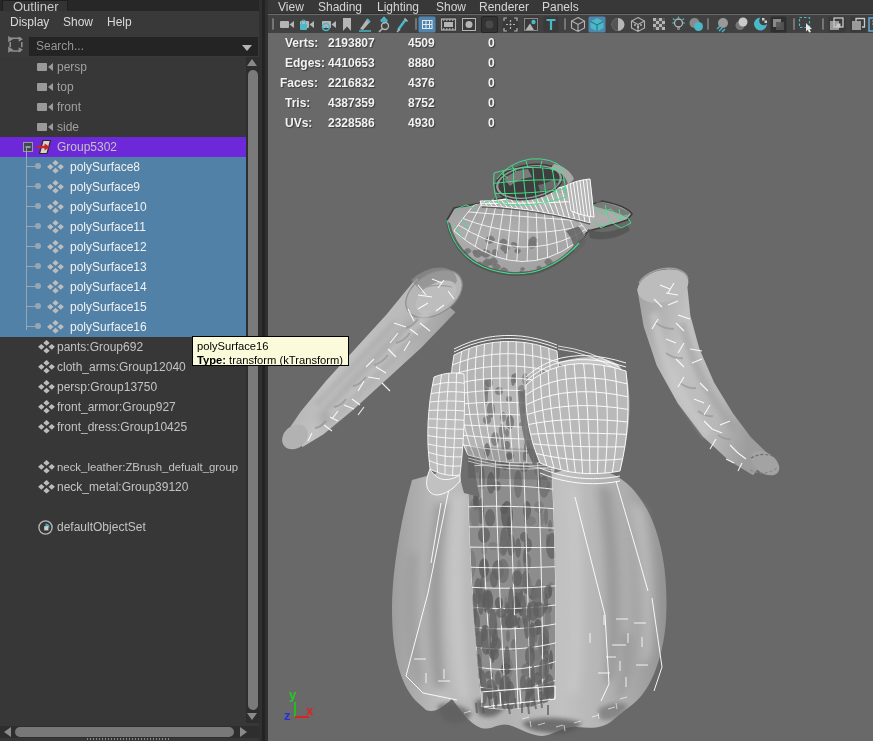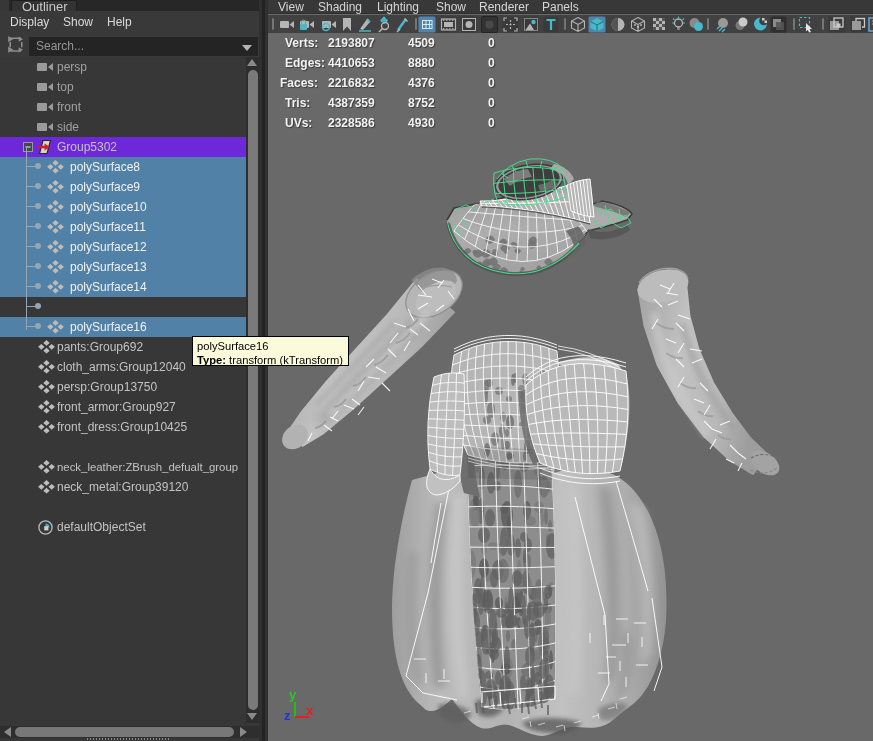--- a/index.html
+++ b/index.html
@@ -1,20 +1,20 @@
 <!DOCTYPE html>
 <html><head>
 <meta charset="utf-8">
 <style>
 html,body{margin:0;padding:0;width:873px;height:741px;overflow:hidden;background:#373737;
 font-family:"Liberation Sans",sans-serif;}
 *{box-sizing:border-box;}
 .abs{position:absolute;}
 #outliner{position:absolute;left:0;top:0;width:260px;height:741px;background:#373737;}
-#tabstrip{position:absolute;left:9px;top:0;width:260px;height:11px;background:#272727;}
+#tabstrip{position:absolute;left:0;top:0;width:260px;height:11px;background:#272727;}
 #tab{position:absolute;left:2px;top:0;width:66px;height:11px;background:#333333;border:1px solid #1f1f1f;border-bottom:none;color:#c9c9c9;font-size:13px;line-height:12px;padding-left:10px;overflow:hidden;}
 #menurow{position:absolute;left:0;top:11px;width:260px;height:21px;background:#393939;color:#dadada;font-size:12px;}
 #menurow span{position:absolute;top:4px;}
 #searchrow{position:absolute;left:0;top:32px;width:260px;height:25px;background:#393939;}
 #searchbox{position:absolute;left:29px;top:5px;width:229px;height:19px;background:#242424;color:#959595;font-size:12px;line-height:19px;padding-left:7px;}
 #searcharrow{position:absolute;right:6px;top:8px;width:0;height:0;border-left:5px solid transparent;border-right:5px solid transparent;border-top:6px solid #b5b5b5;}
 #list{position:absolute;left:0;top:57px;width:246px;height:656px;background:#373737;overflow:hidden;}
 .row{position:absolute;left:0;width:246px;height:20px;color:#c3c3c3;font-size:12px;line-height:20px;}
 .row .lbl{position:absolute;top:0;}
 .selgroup{background:#6d28d9;}
@@ -170,20 +170,31 @@
   <div class="row selblue" style="top:220px">
         <svg class="abs" style="left:46px;top:3px" width="19" height="14" viewBox="0 0 19 14">
           <g fill="#bcbcbc">
             <path d="M9.5 0 L12.7 2.9 L9.5 5.8 L6.3 2.9 Z"></path>
             <path d="M4.3 3.9 L7.5 6.8 L4.3 9.7 L1.1 6.8 Z"></path>
             <path d="M14.7 3.9 L17.9 6.8 L14.7 9.7 L11.5 6.8 Z"></path>
             <path d="M9.5 7.8 L12.7 10.7 L9.5 13.6 L6.3 10.7 Z"></path>
           </g>
         </svg>
         <span class="lbl" style="left:70px">polySurface14</span>
+      </div>
+  <div class="row selblue" style="top:240px">
+        <svg class="abs" style="left:46px;top:3px" width="19" height="14" viewBox="0 0 19 14">
+          <g fill="#bcbcbc">
+            <path d="M9.5 0 L12.7 2.9 L9.5 5.8 L6.3 2.9 Z"></path>
+            <path d="M4.3 3.9 L7.5 6.8 L4.3 9.7 L1.1 6.8 Z"></path>
+            <path d="M14.7 3.9 L17.9 6.8 L14.7 9.7 L11.5 6.8 Z"></path>
+            <path d="M9.5 7.8 L12.7 10.7 L9.5 13.6 L6.3 10.7 Z"></path>
+          </g>
+        </svg>
+        <span class="lbl" style="left:70px">polySurface15</span>
       </div>
   <div class="row selblue" style="top:260px">
         <svg class="abs" style="left:46px;top:3px" width="19" height="14" viewBox="0 0 19 14">
           <g fill="#bcbcbc">
             <path d="M9.5 0 L12.7 2.9 L9.5 5.8 L6.3 2.9 Z"></path>
             <path d="M4.3 3.9 L7.5 6.8 L4.3 9.7 L1.1 6.8 Z"></path>
             <path d="M14.7 3.9 L17.9 6.8 L14.7 9.7 L11.5 6.8 Z"></path>
             <path d="M9.5 7.8 L12.7 10.7 L9.5 13.6 L6.3 10.7 Z"></path>
           </g>
         </svg>

